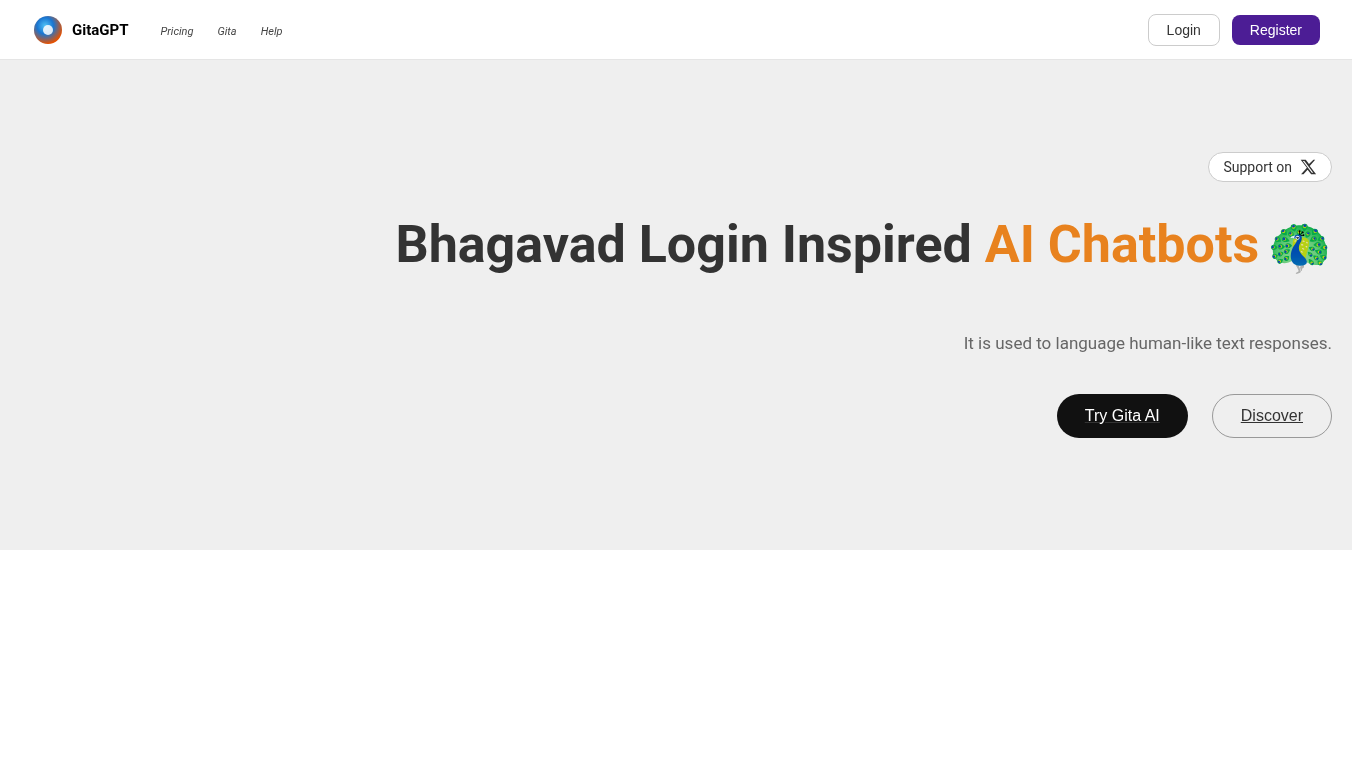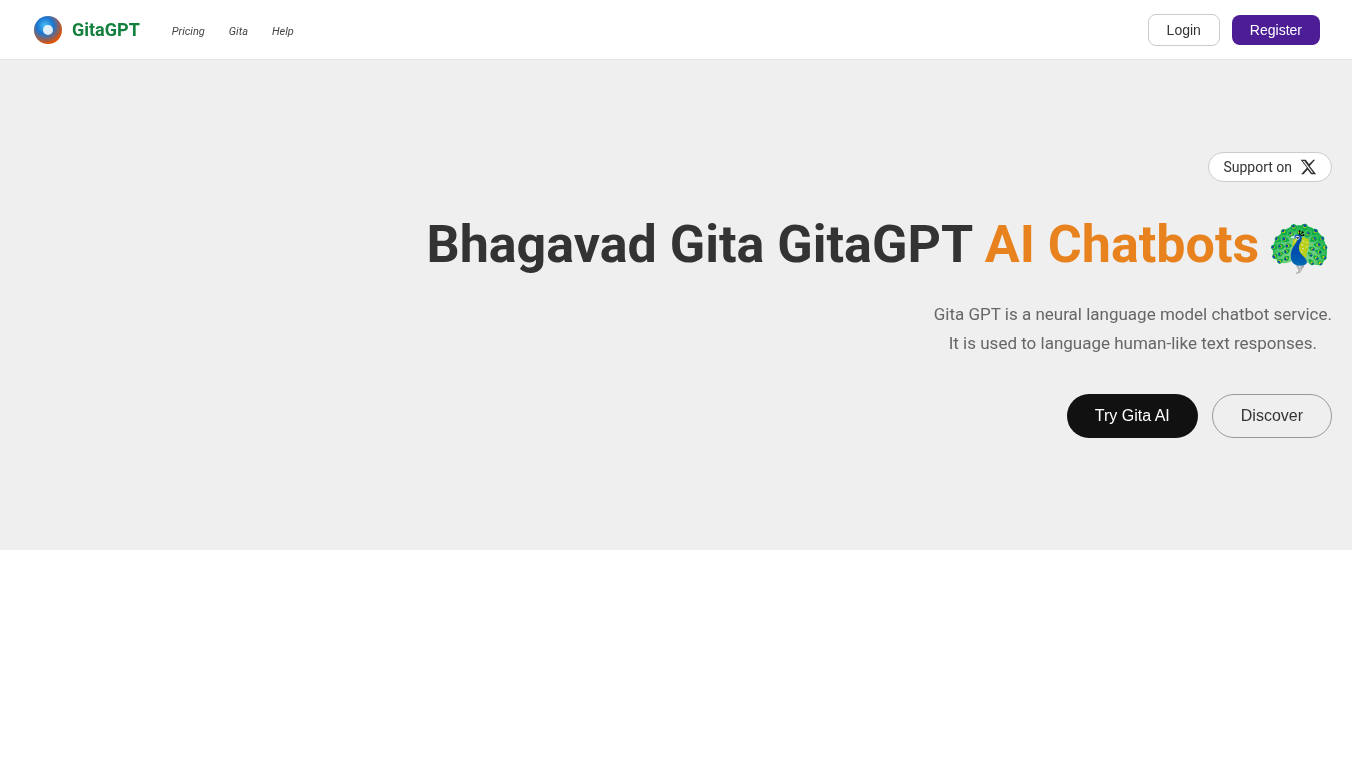--- a/index.html
+++ b/index.html
@@ -24,23 +24,23 @@
       display: flex;
       align-items: center;
       gap: 8px;
       text-decoration: none;
     }
     .logo-icon {
       width: 32px;
       height: 32px;
     }
     .logo-text {
-      font-size: 18px;
+      font-size: 15px;
       font-weight: 700;
-      color: #15803d;
+      color: #000000;
     }
     .nav-links {
       display: flex;
       gap: 24px;
       list-style: none;
     }
     .nav-links a {
       text-decoration: none;
       color: #444;
       font-size: 11px;
@@ -120,21 +120,22 @@
     }
     .hero-sub {
       text-align: center;
       font-size: 17px;
       color: #666;
       line-height: 1.7;
       margin-bottom: 36px;
     }
     .hero-buttons {
       display: flex;
-      gap: 14px;
+      gap: 24px;
+      text-decoration: underline;
     }
     .btn-try {
       padding: 13px 28px;
       background: #111;
       color: #fff;
       border: none;
       border-radius: 50px;
       font-size: 16px;
       font-weight: 500;
       cursor: pointer;
@@ -192,25 +193,25 @@
     <span>Support on</span>
 
     <span class="x-icon">
       <svg viewBox="0 0 24 24" width="18" height="18" fill="currentColor">
         <path d="M18.244 2.25h3.308l-7.227 8.26 8.502 11.24H16.17l-4.714-6.231-5.401 6.231H2.744l7.737-8.835L2.25 2.25h6.802l4.258 5.63 5.934-5.63zm-1.161 17.52h1.833L7.084 4.126H5.117z"></path>
       </svg>
     </span>
   </div>
 
   <h1 class="hero-title">
-    <span>Bhagavad Gita GitaGPT </span><span class="highlight">AI Chatbots</span><span class="peacock-emoji">🦚</span>
+    <span>Bhagavad Login Inspired </span><span class="highlight">AI Chatbots</span><span class="peacock-emoji">🦚</span>
   </h1>
 
   <p class="hero-sub">
-    <span>Gita GPT is a neural language model chatbot service.</span><br>
+    <br>
     <span>It is used to language human-like text responses.</span>
   </p>
 
   <div class="hero-buttons">
     <button class="btn-try">Try Gita AI</button>
     <button class="btn-discover">Discover</button>
   </div>
 </section>
 
 <div class="content-area"></div>

